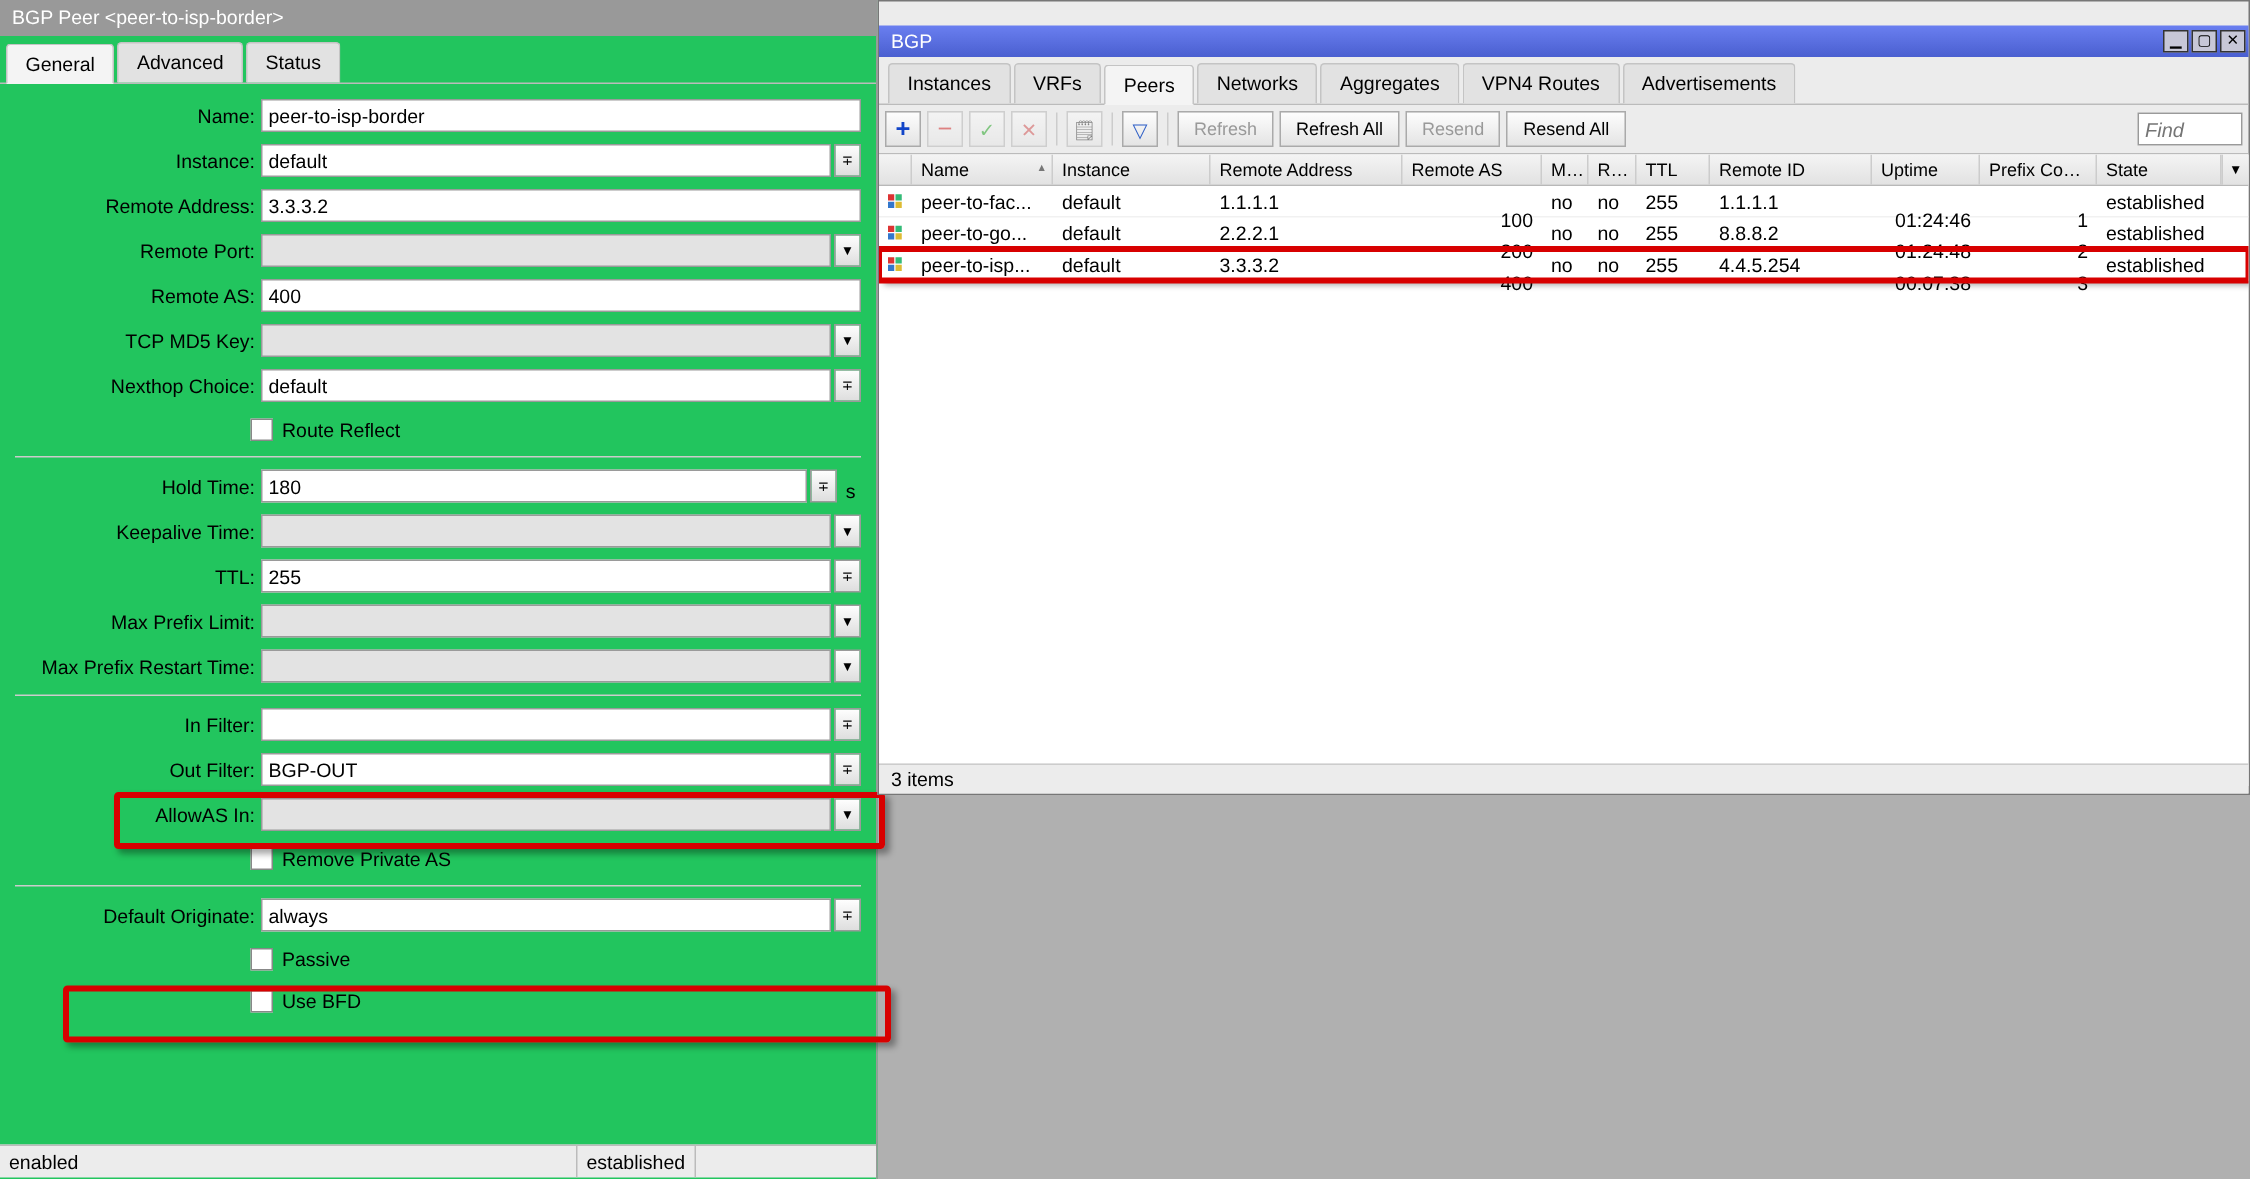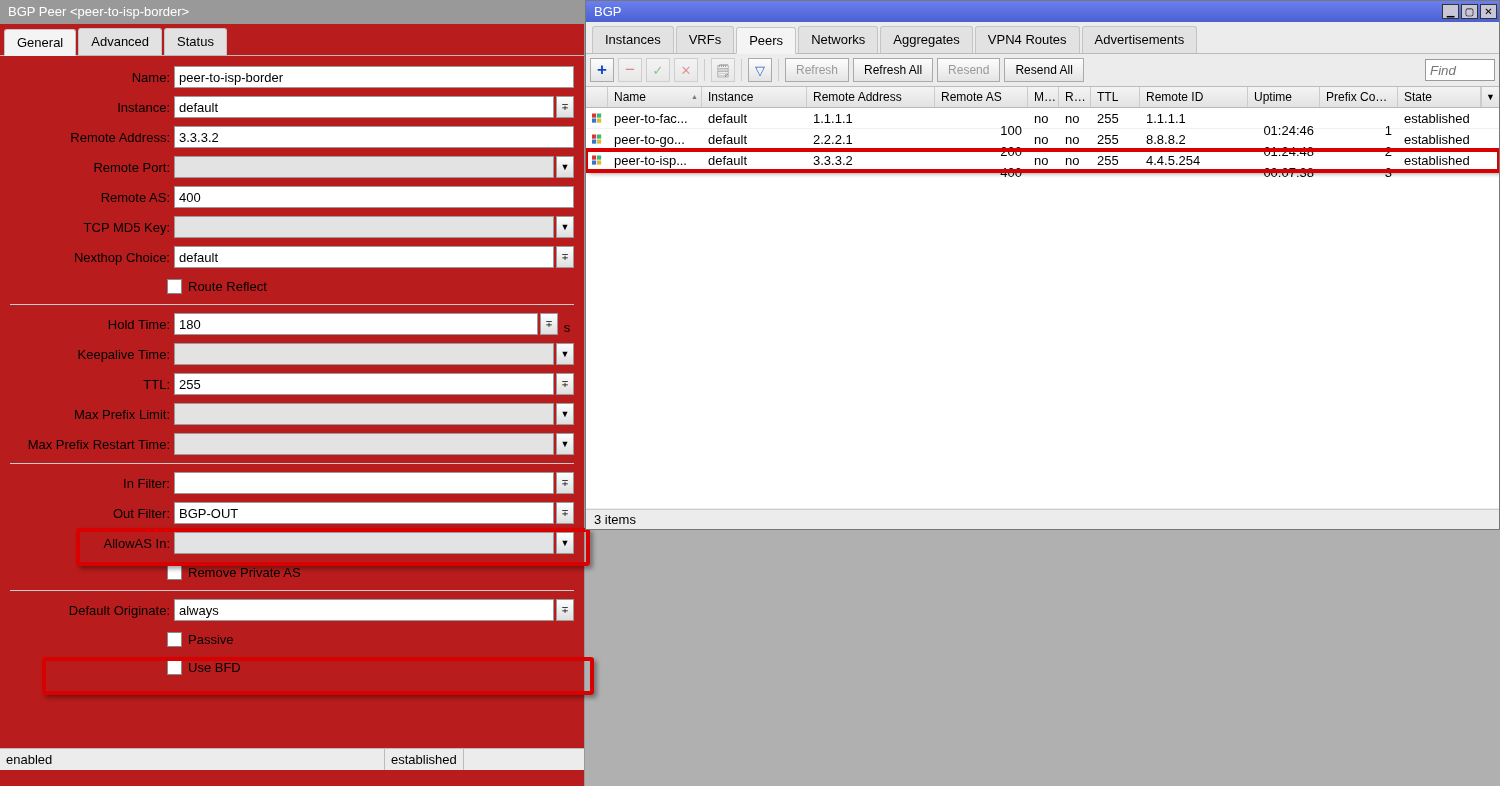--- a/index.html
+++ b/index.html
@@ -1,47 +1,47 @@
 <!DOCTYPE html>
 <html><head>
 <meta charset="utf-8">
 <style>
   * { box-sizing: border-box; }
   html, body { margin:0; padding:0; font-family: Arial, Helvetica, sans-serif; font-size:13px; height:100%; }
   body { background:#b0b0b0; width:1500px; height:786px; overflow:hidden; position:relative; }
 
   
-  .left-window { position:absolute; left:0; top:0; width:585px; height:786px; background:#b91c1c; border-right:1px solid #999; }
+  .left-window { position:absolute; left:0; top:0; width:585px; height:786px; background:#22c55e; border-right:1px solid #999; }
   .titlebar-left { height:24px; background:#999; color:#fff; padding:4px 8px; font-size:13px; }
   .tabbar { display:flex; gap:2px; padding:4px 4px 0 4px; border-bottom:1px solid #bbb; }
   .tab { padding:5px 12px; background:#e2e2e2; border:1px solid #c4c4c4; border-bottom:none; border-radius:3px 3px 0 0; cursor:pointer; }
   .tab.active { background:#f4f4f4; border-bottom:1px solid #f4f4f4; position:relative; top:1px; }
 
   .form-body { padding:6px 0 0 0; height:calc(100% - 24px - 32px - 22px); overflow:auto; }
   .form-row { display:flex; align-items:center; height:30px; padding:0 10px 0 11px; }
   .form-label { width:163px; text-align:right; padding-right:4px; }
   .input-wrap { flex:1; display:flex; align-items:flex-end; gap:2px; position:relative; }
   .txt { flex:1; height:22px; border:1px solid #9a9a9a; background:#fff; padding:0 4px; font-size:13px; }
   .txt.gray { background:#e3e3e3; }
   .dd-btn { width:18px; height:22px; border:1px solid #9a9a9a; background:linear-gradient(#fefefe,#dedede); display:flex; align-items:center; justify-content:center; font-size:9px; cursor:pointer; }
   .suffix { width:14px; text-align:center; }
 
   .chk-row { display:flex; align-items:center; height:28px; padding-left:167px; gap:6px; }
   .chk { width:15px; height:15px; border:1px solid #888; background:#fff; }
 
   .sep { border-top:1px solid #ccc; margin:4px 10px; }
-  .statusbar { position:absolute; bottom:16px; left:0; width:100%; height:22px; background:#ececec; border-top:1px solid #bbb; display:flex; font-size:13px; }
+  .statusbar { position:absolute; bottom:1px; left:0; width:100%; height:22px; background:#ececec; border-top:1px solid #bbb; display:flex; font-size:13px; }
   .statusbar > div { padding:3px 6px; border-right:1px solid #bbb; }
   .statusbar > div:first-child { width:385px; }
 
   .highlight { border:4px solid #d80000; box-shadow:3px 3px 4px rgba(0,0,0,.35); border-radius:3px; pointer-events:none; position:absolute; }
 
   
   .right-window { position:absolute; left:585px; top:0; right:0; height:530px; background:#ececec; border:1px solid #777; }
-  .titlebar-right { height:21px; background:linear-gradient(#6a7ff0,#4a5fd0); color:#fff; display:flex; align-items:center; padding:0 2px 0 8px; font-size:13px; }
+  .titlebar-right { height:21px; background:linear-gradient(#6a7ff0,#4a5fd0); color:#fff; display:flex; align-items:center; padding:0 2px 0 8px; font-size:13px;margin-top:16px; }
   .titlebar-right .spacer { flex:1; }
   .win-btn { width:17px; height:15px; background:#c7c7d7; border:1px solid #333; margin-left:2px; display:flex; align-items:center; justify-content:center; font-size:10px; line-height:1; cursor:pointer; color:#000; }
   .r-tabbar { display:flex; gap:2px; padding:4px 4px 0 6px; border-bottom:1px solid #bbb; }
   .toolbar { display:flex; gap:4px; align-items:center; padding:4px 4px; border-bottom:1px solid #bbb; }
   .tool-btn { width:24px; height:24px; border:1px solid #aaa; background:linear-gradient(#fdfdfd,#e4e4e4); display:flex; align-items:center; justify-content:center; cursor:pointer; font-size:13px; }
   .tool-btn.disabled { opacity:.45; cursor:default; }
   .tool-divider { width:1px; height:22px; background:#ccc; margin:0 2px; }
   .action-btn { height:24px; padding:0 10px; border:1px solid #aaa; background:linear-gradient(#fdfdfd,#e4e4e4); cursor:pointer; font-size:12px; }
   .action-btn.disabled { color:#999; }
   .find { margin-left:auto; width:70px; height:22px; border:1px solid #9a9a9a; font-style:italic; color:#888; padding:0 4px; background:#fff; }

